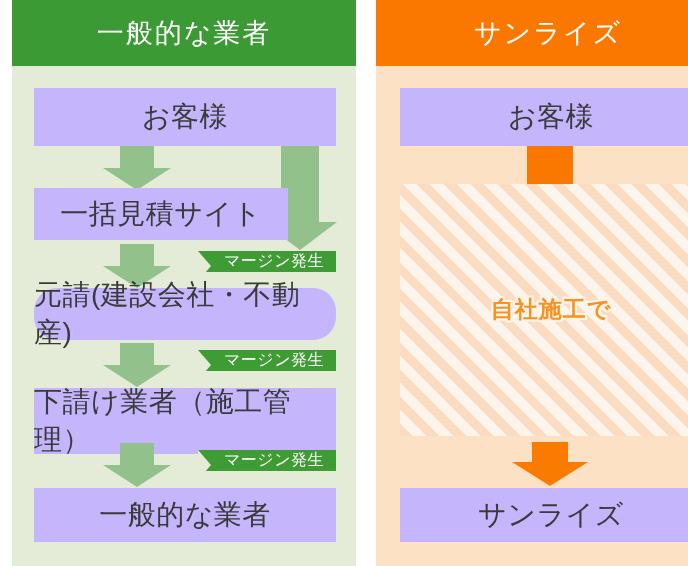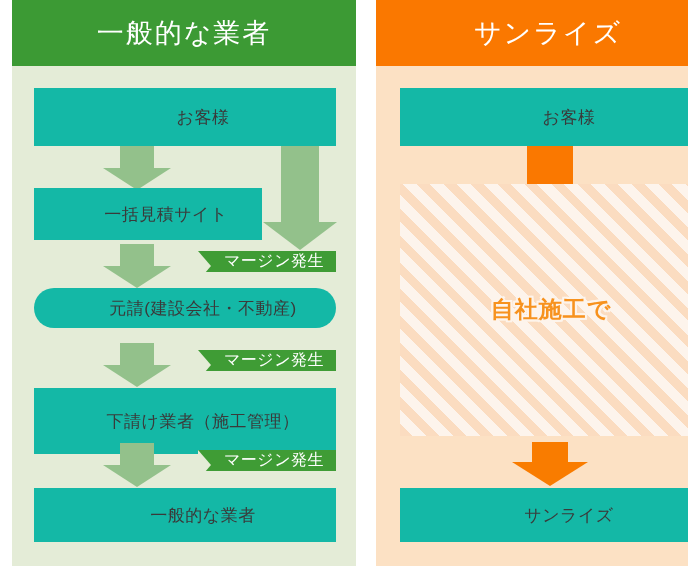--- a/index.html
+++ b/index.html
@@ -42,29 +42,28 @@
     font-size: 27px;
     letter-spacing: 2px;
     font-weight: 400;
   }
   .header-green  { background: #3c9a34; }
   .header-orange { background: #fa7800; }
 
   
   .box {
     position: absolute;
-    background: #14b8a6;
+    background: #c4b5fd;
     display: flex;
     align-items: center;
     justify-content: center;
     color: #3a3a3a;
-    font-size: 17px;
+    font-size: 28px;
     letter-spacing: 0.5px;
     box-sizing: border-box;
-    padding-left: 36px;
   }
   .box-left  { left: 22px;  width: 302px; }
   .box-right { left: 24px;  width: 302px; }
 
   
   .arrow-sm {
     position: absolute;
     width: 68px;
     height: 42px;
   }
@@ -209,30 +208,30 @@
     <div class="arrow-long" style="left:251px; top:146px;">
       <div class="shaft"></div>
       <div class="head"></div>
     </div>
 
     <div class="arrow-sm" style="left:91px; top:146px;">
       <div class="shaft"></div>
       <div class="head"></div>
     </div>
 
-    <div class="box box-left" style="top:188px; height:52px; width:228px;">一括見積サイト</div>
+    <div class="box box-left" style="top:188px; height:52px; width:254px;">一括見積サイト</div>
 
     <div class="arrow-sm" style="left:91px; top:244px;">
       <div class="shaft"></div>
       <div class="head"></div>
     </div>
 
     <div class="badge" style="left:186px; top:251px; width:138px;">マージン発生</div>
 
-    <div class="box box-left" style="top:288px; height:40px;border-radius:23px;">元請(建設会社・不動産)</div>
+    <div class="box box-left" style="top:288px; height:52px;border-radius:23px;">元請(建設会社・不動産)</div>
 
     <div class="arrow-sm" style="left:91px; top:343px;">
       <div class="shaft"></div>
       <div class="head"></div>
     </div>
 
     <div class="badge" style="left:186px; top:350px; width:138px;">マージン発生</div>
 
     <div class="box box-left" style="top:388px; height:66px;">下請け業者（施工管理）</div>
 

